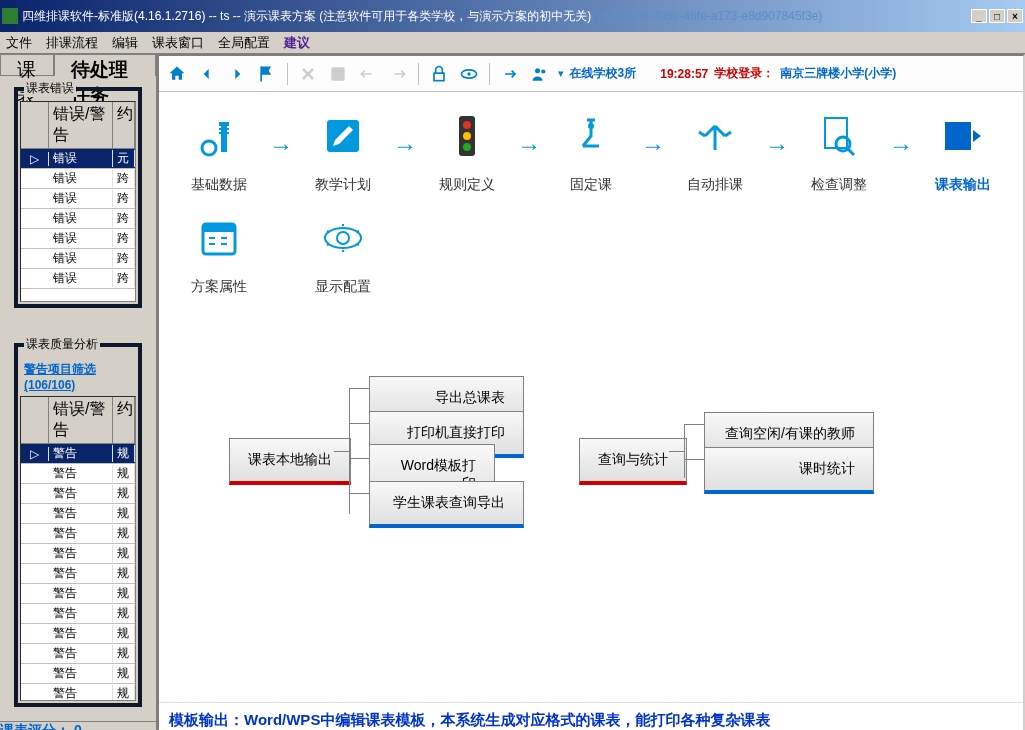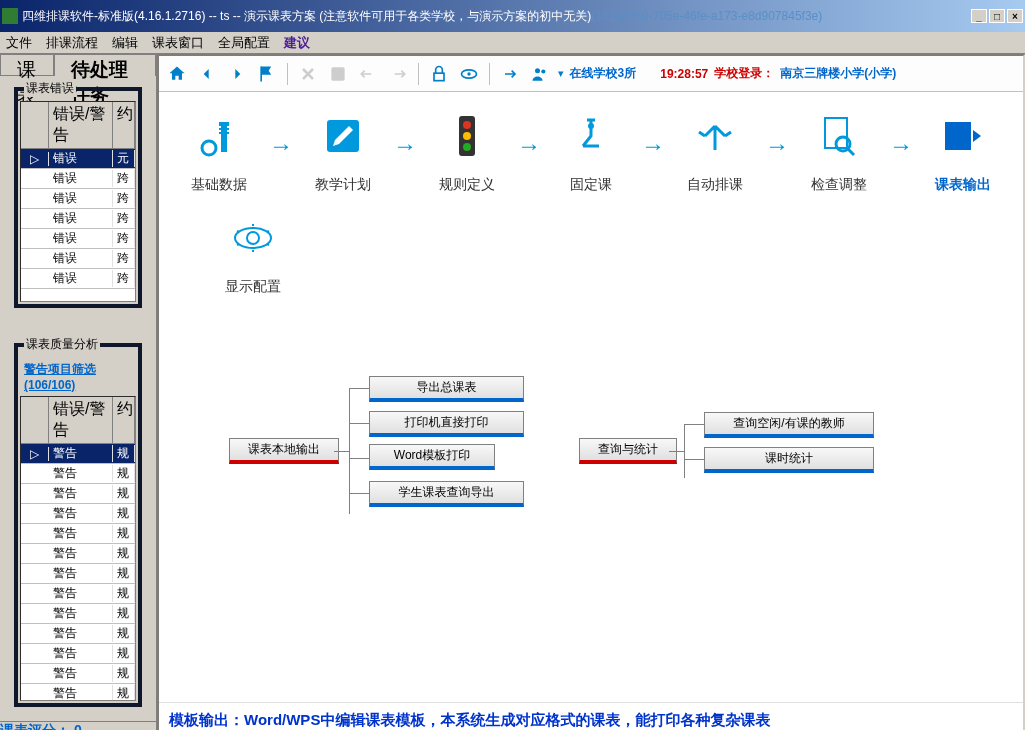--- a/index.html
+++ b/index.html
@@ -40,21 +40,21 @@
 .tinfo{font-size:12px;color:#0066cc;font-weight:bold}
 .tred{color:#cc0000}
 .canvas{flex:1;position:relative;background:#fff;padding:20px}
 .steprow{display:flex;gap:10px;align-items:center;margin-bottom:20px}
 .step{display:flex;flex-direction:column;align-items:center;gap:16px;width:80px}
 .step .sicon{width:48px;height:48px;display:flex;align-items:center;justify-content:center}
 .step .slabel{font-size:14px;color:#333}
 .step.active .slabel{color:#0066cc;font-weight:bold}
 .arrow{color:#0099dd;font-size:24px;margin-top:-20px}
 .diagram{position:relative;margin-top:80px;height:180px}
-.dbox{position:absolute;background:linear-gradient(#f8f8f8,#e0e0e0);border:1px solid #808080;padding:2px 18px;font-size:12px;text-align:center;cursor:pointer}
+.dbox{position:absolute;background:linear-gradient(#f8f8f8,#e0e0e0);border:1px solid #808080;padding:12px 18px;font-size:14px;text-align:right;cursor:pointer}
 .dbox.red{border-bottom:4px solid #cc0000}
 .dbox.blue{border-bottom:4px solid #0066cc}
 .dline{position:absolute;background:#808080}
 .footer{padding:8px 10px;font-size:15px;color:#0033cc;font-weight:bold;border-top:1px solid #e0e0e0}
 ::-webkit-scrollbar{width:16px;height:16px}
 ::-webkit-scrollbar-track{background:#d4d0c8}
 ::-webkit-scrollbar-thumb{background:#d4d0c8;border:1px outset #fff}
 ::-webkit-scrollbar-button{background:#d4d0c8;border:1px outset #fff;height:16px}
 </style>
 </head>
@@ -377,20 +377,30 @@
                 <rect fill="#0066cc" x="6" y="10" width="26" height="28"></rect>
                 <path fill="#fff" d="M8 14h22M8 20h22M8 26h22M8 32h22M14 12v24M22 12v24"></path>
                 <path fill="#0066cc" d="M34 18v12l8-6z"></path>
               </svg>
             </div>
           <div class="slabel">课表输出</div>
         </div>
       </div>
 
       <div class="steprow">
+        <div class="step">
+          <div class="sicon">
+              <svg viewBox="0 0 48 48">
+                <rect fill="none" stroke="#0099dd" stroke-width="3" x="8" y="10" width="32" height="30" rx="3"></rect>
+                <rect fill="#0099dd" x="8" y="10" width="32" height="8"></rect>
+                <path stroke="#0099dd" stroke-width="2" d="M14 24h6M14 30h6M26 24h6M26 30h6"></path>
+              </svg>
+            </div>
+          <div class="slabel">方案属性</div>
+        </div>
         <div style="width:24px"></div>
         <div class="step">
           <div class="sicon">
               <svg viewBox="0 0 48 48">
                 <ellipse fill="none" stroke="#0099dd" stroke-width="2" cx="24" cy="24" rx="18" ry="10"></ellipse>
                 <circle fill="none" stroke="#0099dd" stroke-width="2" cx="24" cy="24" r="6"></circle>
                 <path fill="none" stroke="#0099dd" stroke-width="2" d="M24 12v-2M24 36v2M10 18l-2-1M38 18l2-1M10 30l-2 1M38 30l2 1"></path>
               </svg>
             </div>
           <div class="slabel">显示配置</div>

